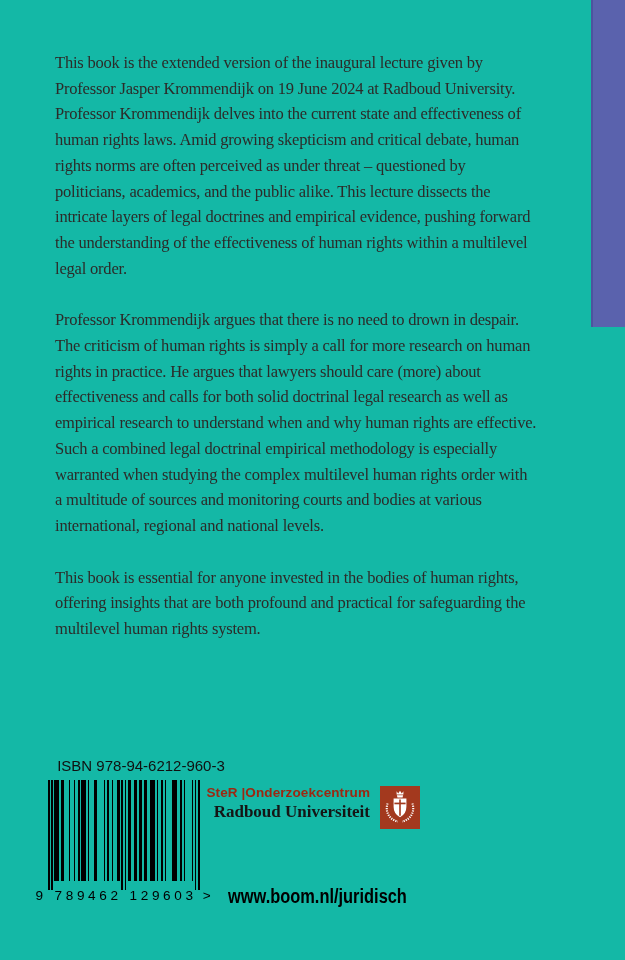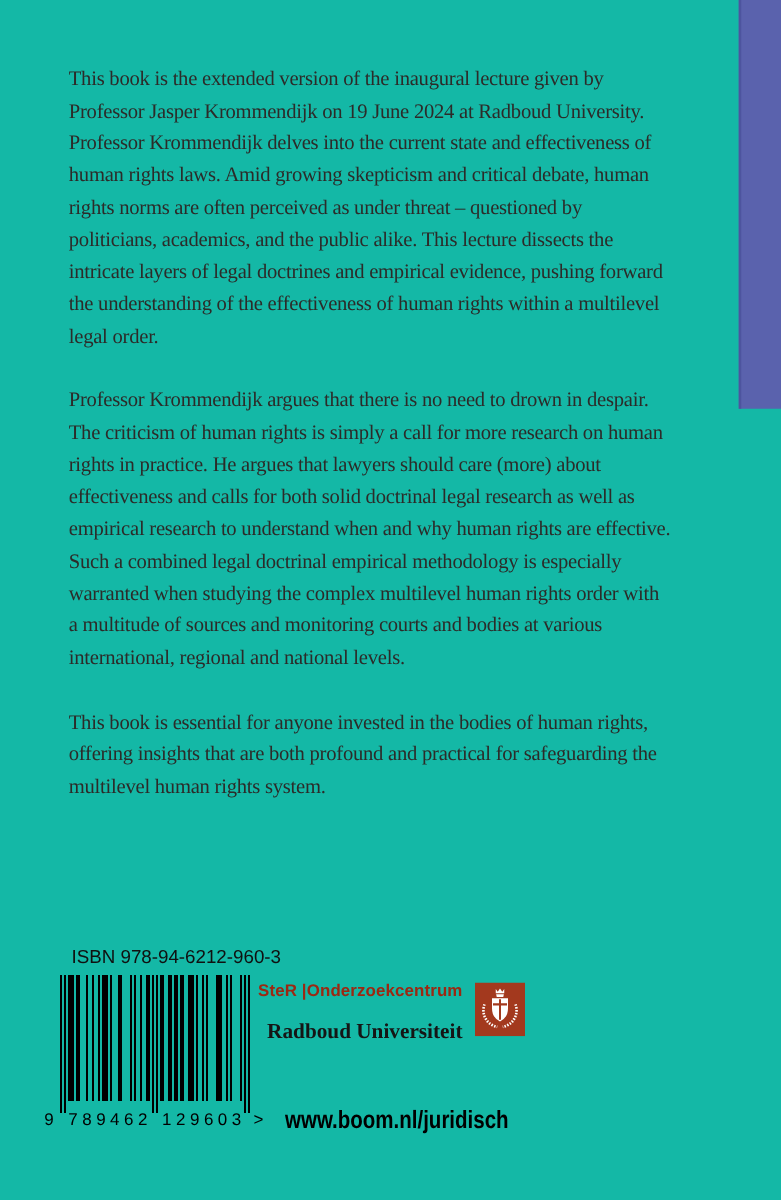--- a/index.html
+++ b/index.html
@@ -71,21 +71,21 @@
     letter-spacing: 0.1px;
     white-space: nowrap;
     text-align: right;
   }
   .ster-radboud {
     font-family: "Liberation Serif", serif;
     font-weight: bold;
     font-size: 17px;
     line-height: 19px;
     color: #151515;
-    margin-top: 14px;
+    margin-top: 1px;
     white-space: nowrap;
   }
   .seal {
     position: absolute;
     left: 380px;
     top: 786px;
     width: 40px;
     height: 43px;
   }
   .site-url {

